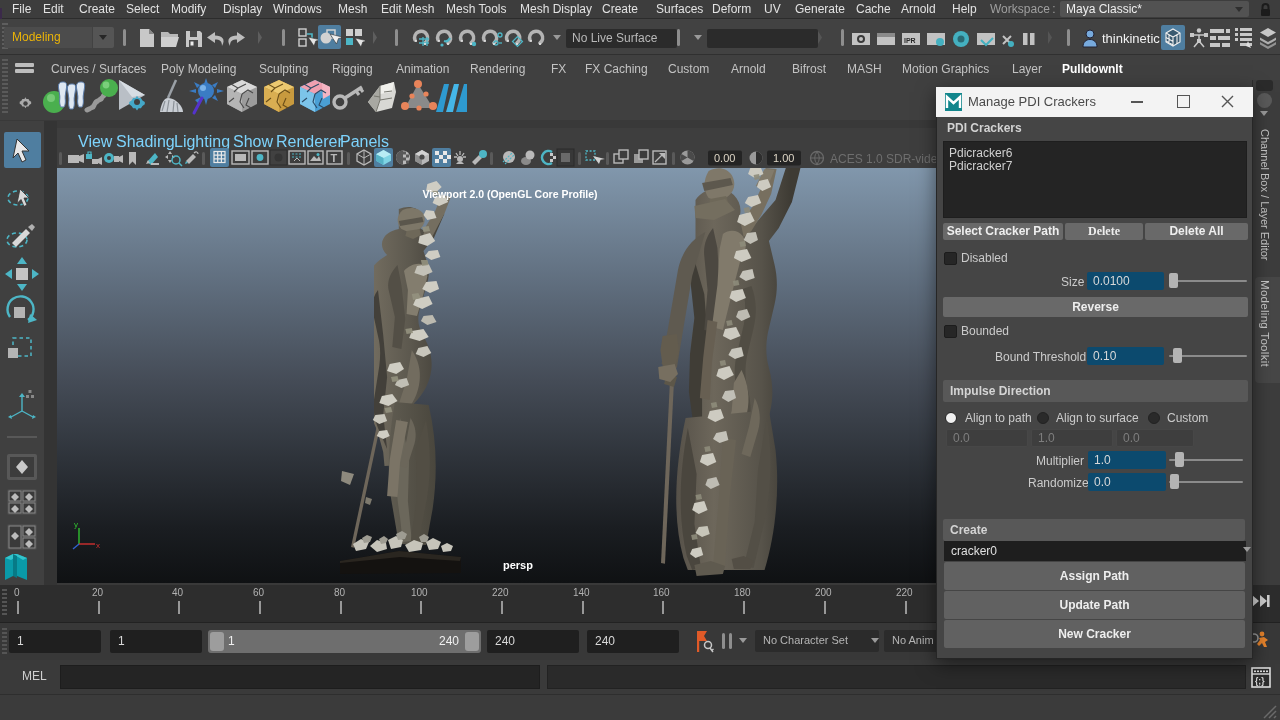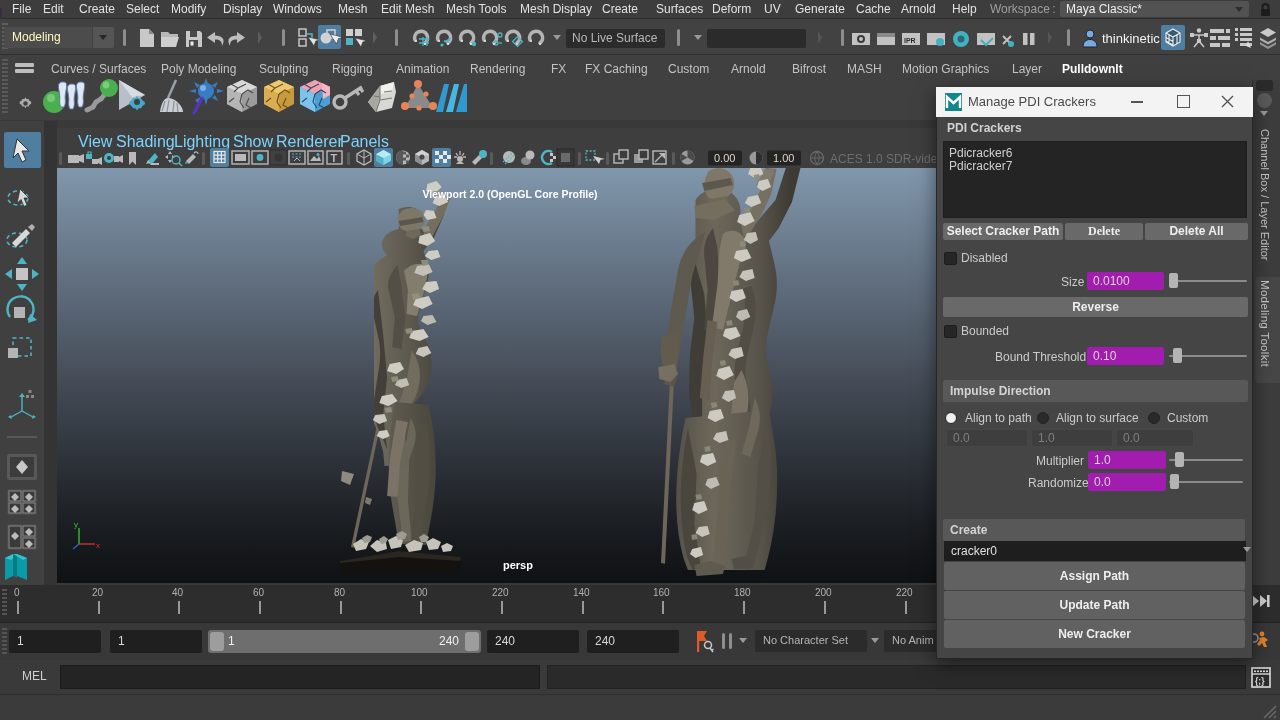--- a/index.html
+++ b/index.html
@@ -1,21 +1,21 @@
 <!DOCTYPE html>
 <html><head>
 <meta charset="utf-8">
 <style>
   html,body{margin:0;padding:0;background:#393939;}
   #app{position:relative;width:1280px;height:720px;overflow:hidden;
        font-family:"Liberation Sans",sans-serif;background:#393939;color:#ccc;}
   .abs{position:absolute;}
   .sep{position:absolute;width:3px;background:#8e8e8e;border-radius:3px;}
-  .fld{position:absolute;background:#2b2b2b;border-radius:2px;color:#b8b8b8;}
-  .dfld{position:absolute;background:#a21caf;border-radius:2px;color:#d8d8d8;}
+  .fld{position:absolute;background:#2b2b2b;border-radius:2px;color:#b8b8b8;padding-left:12px;}
+  .dfld{position:absolute;background:#0c4a6e;border-radius:2px;color:#d8d8d8;}
   .caret{position:absolute;width:0;height:0;border-left:4px solid transparent;border-right:4px solid transparent;border-top:5px solid #9a9a9a;}
 
   
   #menubar{position:absolute;left:0;top:0;width:1280px;height:18px;background:#3d3d3d;border-bottom:1px solid #2c2c2c;font-size:12px;color:#e2e2e2;}
   #menubar span.m{position:absolute;top:2px;}
 
   
   #toolbar{position:absolute;left:0;top:19px;width:1280px;height:35px;background:#424242;border-bottom:1px solid #303030;}
 
   
@@ -94,21 +94,21 @@
     <svg class="abs" style="left:1258px;top:2px" width="15" height="15" viewBox="0 0 15 15">
         <rect x="3" y="7" width="9" height="7" rx="1" fill="#1c1c1c"></rect>
         <path d="M4.5 7V5a3 3 0 0 1 6 0v2" stroke="#1c1c1c" stroke-width="2" fill="none"></path>
       </svg>
   </div>
 
   <div id="toolbar">
     <div class="abs" style="left:2px;top:4px;width:6px;height:28px;background:repeating-linear-gradient(180deg,#5e5e5e 0 2px,#424242 2px 4px);"></div>
 
     <div class="abs" style="left:4px;top:8px;width:88px;height:21px;background:#4c4c4c;border-radius:2px 0 0 2px;">
-      <span style="position:absolute;left:8px;top:3px;font-size:12px;color:#fef9c3;">Modeling</span>
+      <span style="position:absolute;left:8px;top:3px;font-size:12px;color:#eab308;">Modeling</span>
     </div>
     <div class="abs" style="left:93px;top:8px;width:21px;height:21px;background:#555;border-radius:0 2px 2px 0;">
       <div class="caret" style="left:6px;top:8px;border-top-color:#262626;"></div>
     </div>
     <div class="sep" style="left:123px;top:10px;height:17px;background:#8e8e8e;width:3px;"></div>
 
     <svg class="abs" style="left:139px;top:9px" width="112" height="20" viewBox="0 0 112 20">
 
       <path d="M1 1h9l5 5v13H1z" fill="#c8c8c8"></path>
         <path d="M10 1l5 5h-5z" fill="#878787"></path>

